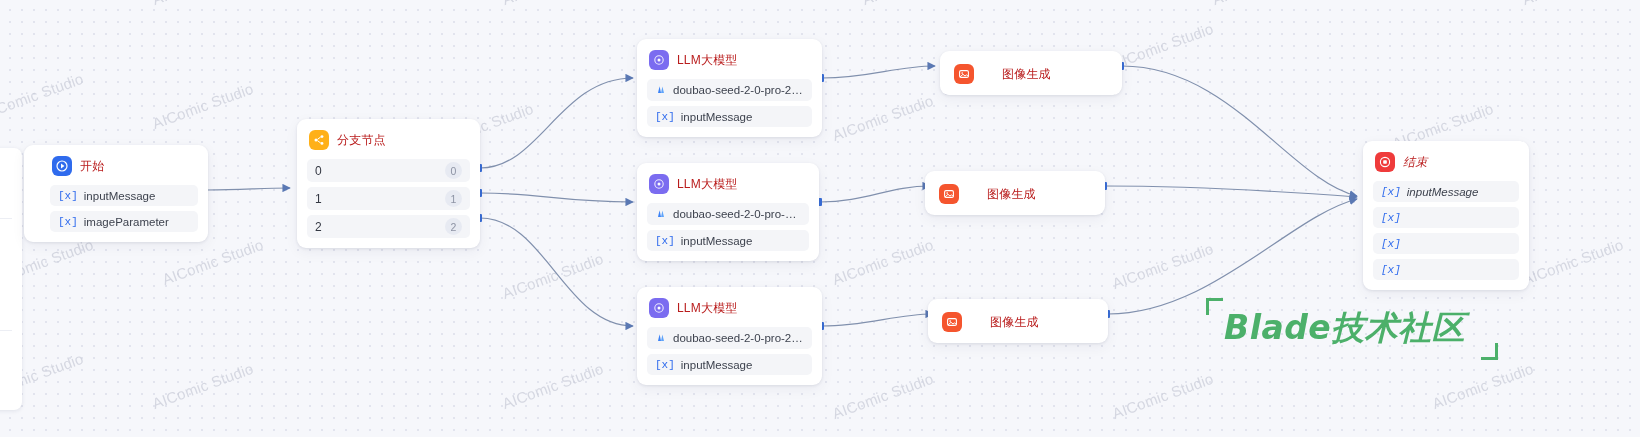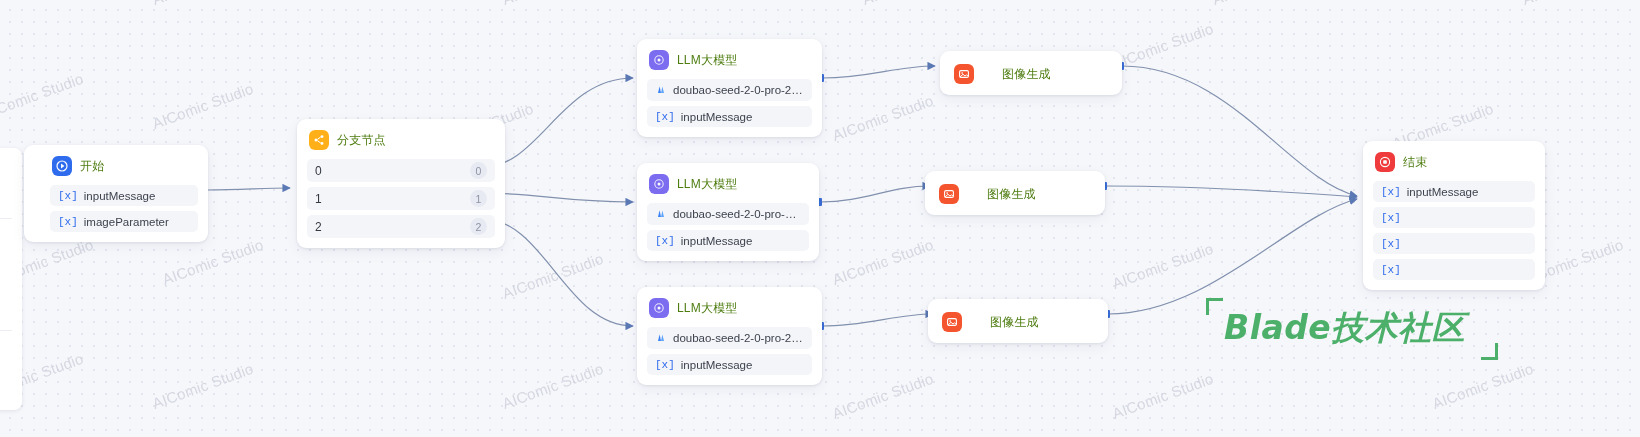--- a/index.html
+++ b/index.html
@@ -84,21 +84,21 @@
   }
   .nicon svg { display: block; }
   .icon-start  { background: #2f6bed; }
   .icon-branch { background: #ffb018; }
   .icon-llm    { background: #7b6cf0; }
   .icon-image  { background: #f5552e; }
   .icon-end    { background: #ef3b3b; }
 
   .node-title {
     font-size: 12px;
-    color: #4d7c0f;
+    color: #b91c1c;
     font-weight: 400;
     letter-spacing: .2px;
     white-space: nowrap;
   }
 
   .rows { display: flex; flex-direction: column; gap: 5px; }
 
   .row {
     background: #f4f5f8;
     border-radius: 5px;
@@ -266,21 +266,21 @@
         <span class="varmark">[x]</span>
         <span class="rowtext">inputMessage</span>
       </div>
       <div class="row">
         <span class="varmark">[x]</span>
         <span class="rowtext">imageParameter</span>
       </div>
     </div>
   </div>
 
-  <div class="node" style="left:297px; top:119px; width:208px;">
+  <div class="node" style="left:297px; top:119px; width:183px;">
     <div class="node-head">
       <span class="nicon icon-branch">
         <svg width="12" height="12" viewBox="0 0 12 12">
           <circle cx="3" cy="6" r="1.5" fill="#ffffff"></circle>
           <circle cx="9" cy="2.6" r="1.4" fill="#ffffff"></circle>
           <circle cx="9" cy="9.4" r="1.4" fill="#ffffff"></circle>
           <path d="M4.4 5.4 L7.7 3 M4.4 6.6 L7.7 9" stroke="#ffffff" stroke-width="1" fill="none"></path>
         </svg>
       </span>
       <span class="node-title">分支节点</span>
@@ -414,21 +414,21 @@
         <svg width="12" height="12" viewBox="0 0 12 12">
           <rect x="1.6" y="2.6" width="8.8" height="6.8" rx="1.4" fill="none" stroke="#ffffff" stroke-width="1.1"></rect>
           <circle cx="4.2" cy="5" r="0.85" fill="#ffffff"></circle>
           <path d="M2.4 8.6 L5 6.3 L7 8 L8.6 6.8 L10 8.2" stroke="#ffffff" stroke-width="1" fill="none" stroke-linecap="round"></path>
         </svg>
       </span>
       <span class="node-title">图像生成</span>
     </div>
   </div>
 
-  <div class="node" style="left:1363px; top:141px; width:182px;">
+  <div class="node" style="left:1363px; top:141px; width:166px;font-style:italic;">
     <div class="node-head">
       <span class="nicon icon-end">
         <svg width="12" height="12" viewBox="0 0 12 12">
           <circle cx="6" cy="6" r="4.6" fill="none" stroke="#ffffff" stroke-width="1.1"></circle>
           <rect x="4.2" y="4.2" width="3.6" height="3.6" rx="0.7" fill="#ffffff"></rect>
         </svg>
       </span>
       <span class="node-title">结束</span>
     </div>
     <div class="rows">

